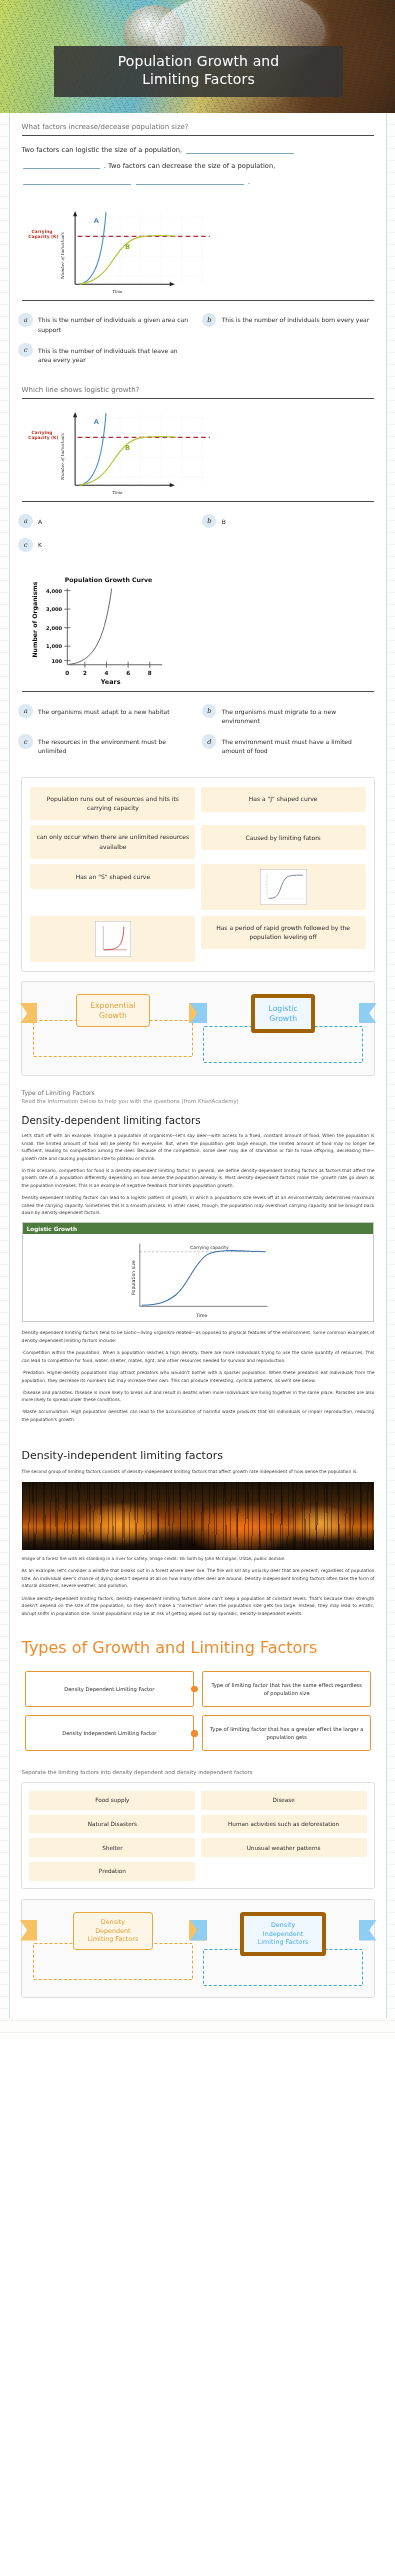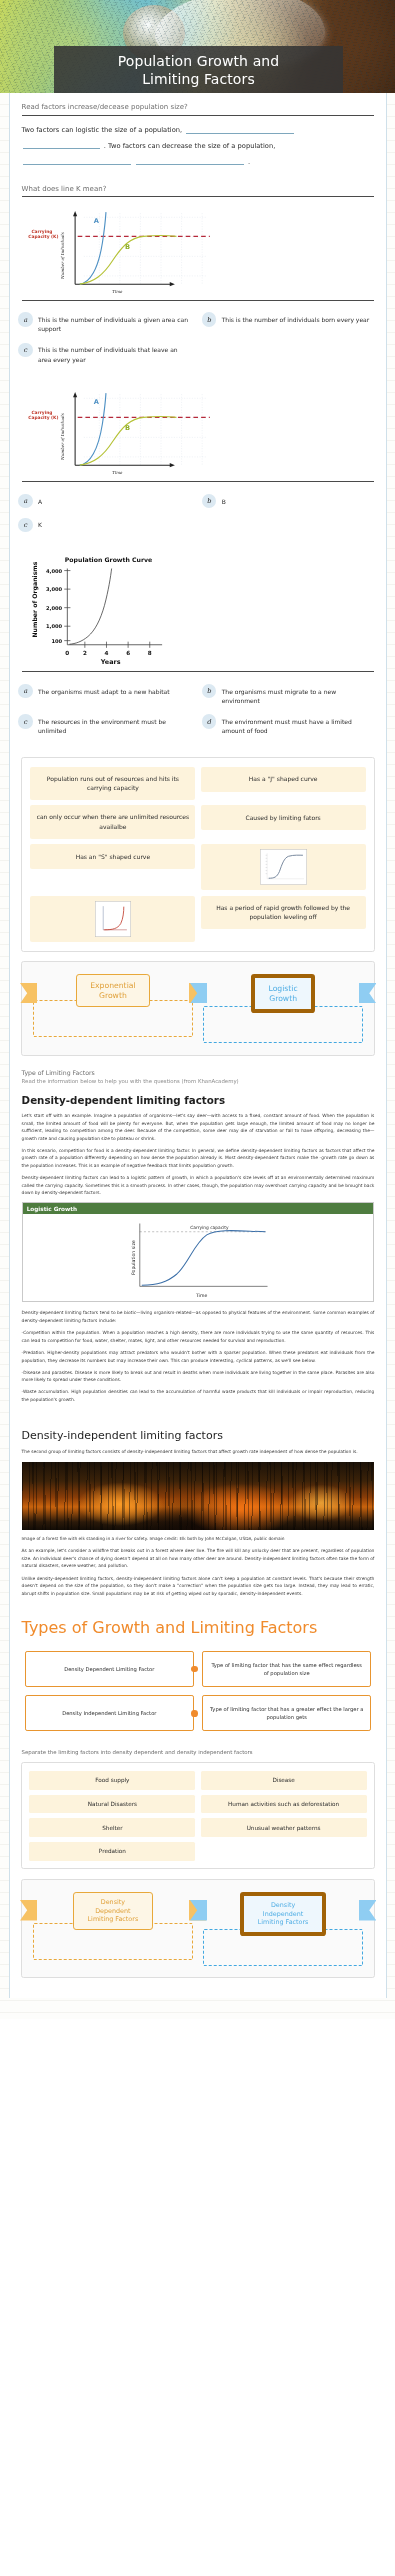--- a/index.html
+++ b/index.html
@@ -7,21 +7,21 @@
     width: 396px;
     font-family: "Liberation Sans", sans-serif;
     background: #ffffff;
     color: #333;
   }
   .page { width: 396px; position: relative; }
 
   
   .hero {
     position: relative;
-    height: 93px;
+    height: 113px;
     overflow: hidden;
     background: linear-gradient(100deg,#c8d95e 0%,#9fc77a 14%,#7fc4c2 26%,#6fb9c9 36%,#cfc268 52%,#8e6b3c 66%,#5c3a1e 80%,#3d2614 100%);
   }
   .hero::before {
     content:"";
     position:absolute; inset:0;
     background:
       radial-gradient(ellipse 134px 88px at 18% 45%, rgba(180,210,120,.85), transparent 70%),
       radial-gradient(ellipse 103px 82px at 42% 30%, rgba(120,200,205,.8), transparent 70%),
       radial-gradient(ellipse 88px 72px at 62% 55%, rgba(214,200,120,.75), transparent 72%),
@@ -215,21 +215,21 @@
   }
   .sec-sub {
     font-size: 5.4px;
     color:#8c8c8c;
     font-family:"DejaVu Sans", sans-serif;
     line-height:1.5;
     margin-bottom: 8.2px;
   }
   .sec-h1 {
     font-size: 10.3px;
-    font-weight: 700;
+    font-weight: 400;
     color:#1f1f1f;
     font-family:"DejaVu Sans", sans-serif;
     margin: 5.2px 0 6.2px 0;
   }
   .sec-h2 {
     font-size: 11px;
     font-weight: 400;
     color:#1f1f1f;
     font-family:"DejaVu Sans", sans-serif;
     margin: 4.1px 0 6.2px 0;
@@ -367,35 +367,34 @@
     <div class="hero-title-band">
       <div class="hero-title">Population Growth and</div>
       <div class="hero-title">Limiting Factors</div>
     </div>
   </div>
 
   <div class="paper">
   <div class="sheet">
 
     <div class="q-block">
-      <div class="q-title">Read factors increase/decease population size?</div>
+      <div class="q-title">What factors increase/decease population size?</div>
       <div class="q-body">
         <span>Two factors can logistic the size of a population,</span>
         <span class="blank wide"></span>
         <span class="blank"></span>
         <span>. Two factors can decrease the size of a</span>
         <span>population,</span>
         <span class="blank wide"></span>
         <span class="blank wide"></span>
         <span>.</span>
       </div>
     </div>
 
     <div class="q-block">
-      <div class="q-title">What does line K mean?</div>
       <div class="kgraph">
         <svg width="206" height="90" viewBox="0 0 400 175">
 
           <g stroke="#dfe6ee" stroke-width="1" stroke-dasharray="2,3">
             <line x1="120" y1="20" x2="360" y2="20"></line>
             <line x1="120" y1="58" x2="360" y2="58"></line>
             <line x1="120" y1="96" x2="360" y2="96"></line>
             <line x1="120" y1="134" x2="360" y2="134"></line>
             <line x1="150" y1="12" x2="150" y2="150"></line>
             <line x1="190" y1="12" x2="190" y2="150"></line>
@@ -437,20 +436,21 @@
         <div class="opt-text">This is the number of individuals born every year</div>
       </div>
       <div class="opt">
         <div class="opt-badge">c</div>
         <div class="opt-text">This is the number of individuals that leave an area every year</div>
       </div>
       <div class="opt"></div>
     </div>
 
     <div class="q-block">
+      <div class="q-title">Which line shows logistic growth?</div>
       <div class="kgraph">
         <svg width="206" height="90" viewBox="0 0 400 175">
           <g stroke="#dfe6ee" stroke-width="1" stroke-dasharray="2,3">
             <line x1="120" y1="20" x2="360" y2="20"></line>
             <line x1="120" y1="58" x2="360" y2="58"></line>
             <line x1="120" y1="96" x2="360" y2="96"></line>
             <line x1="120" y1="134" x2="360" y2="134"></line>
             <line x1="150" y1="12" x2="150" y2="150"></line>
             <line x1="190" y1="12" x2="190" y2="150"></line>
             <line x1="230" y1="12" x2="230" y2="150"></line>

